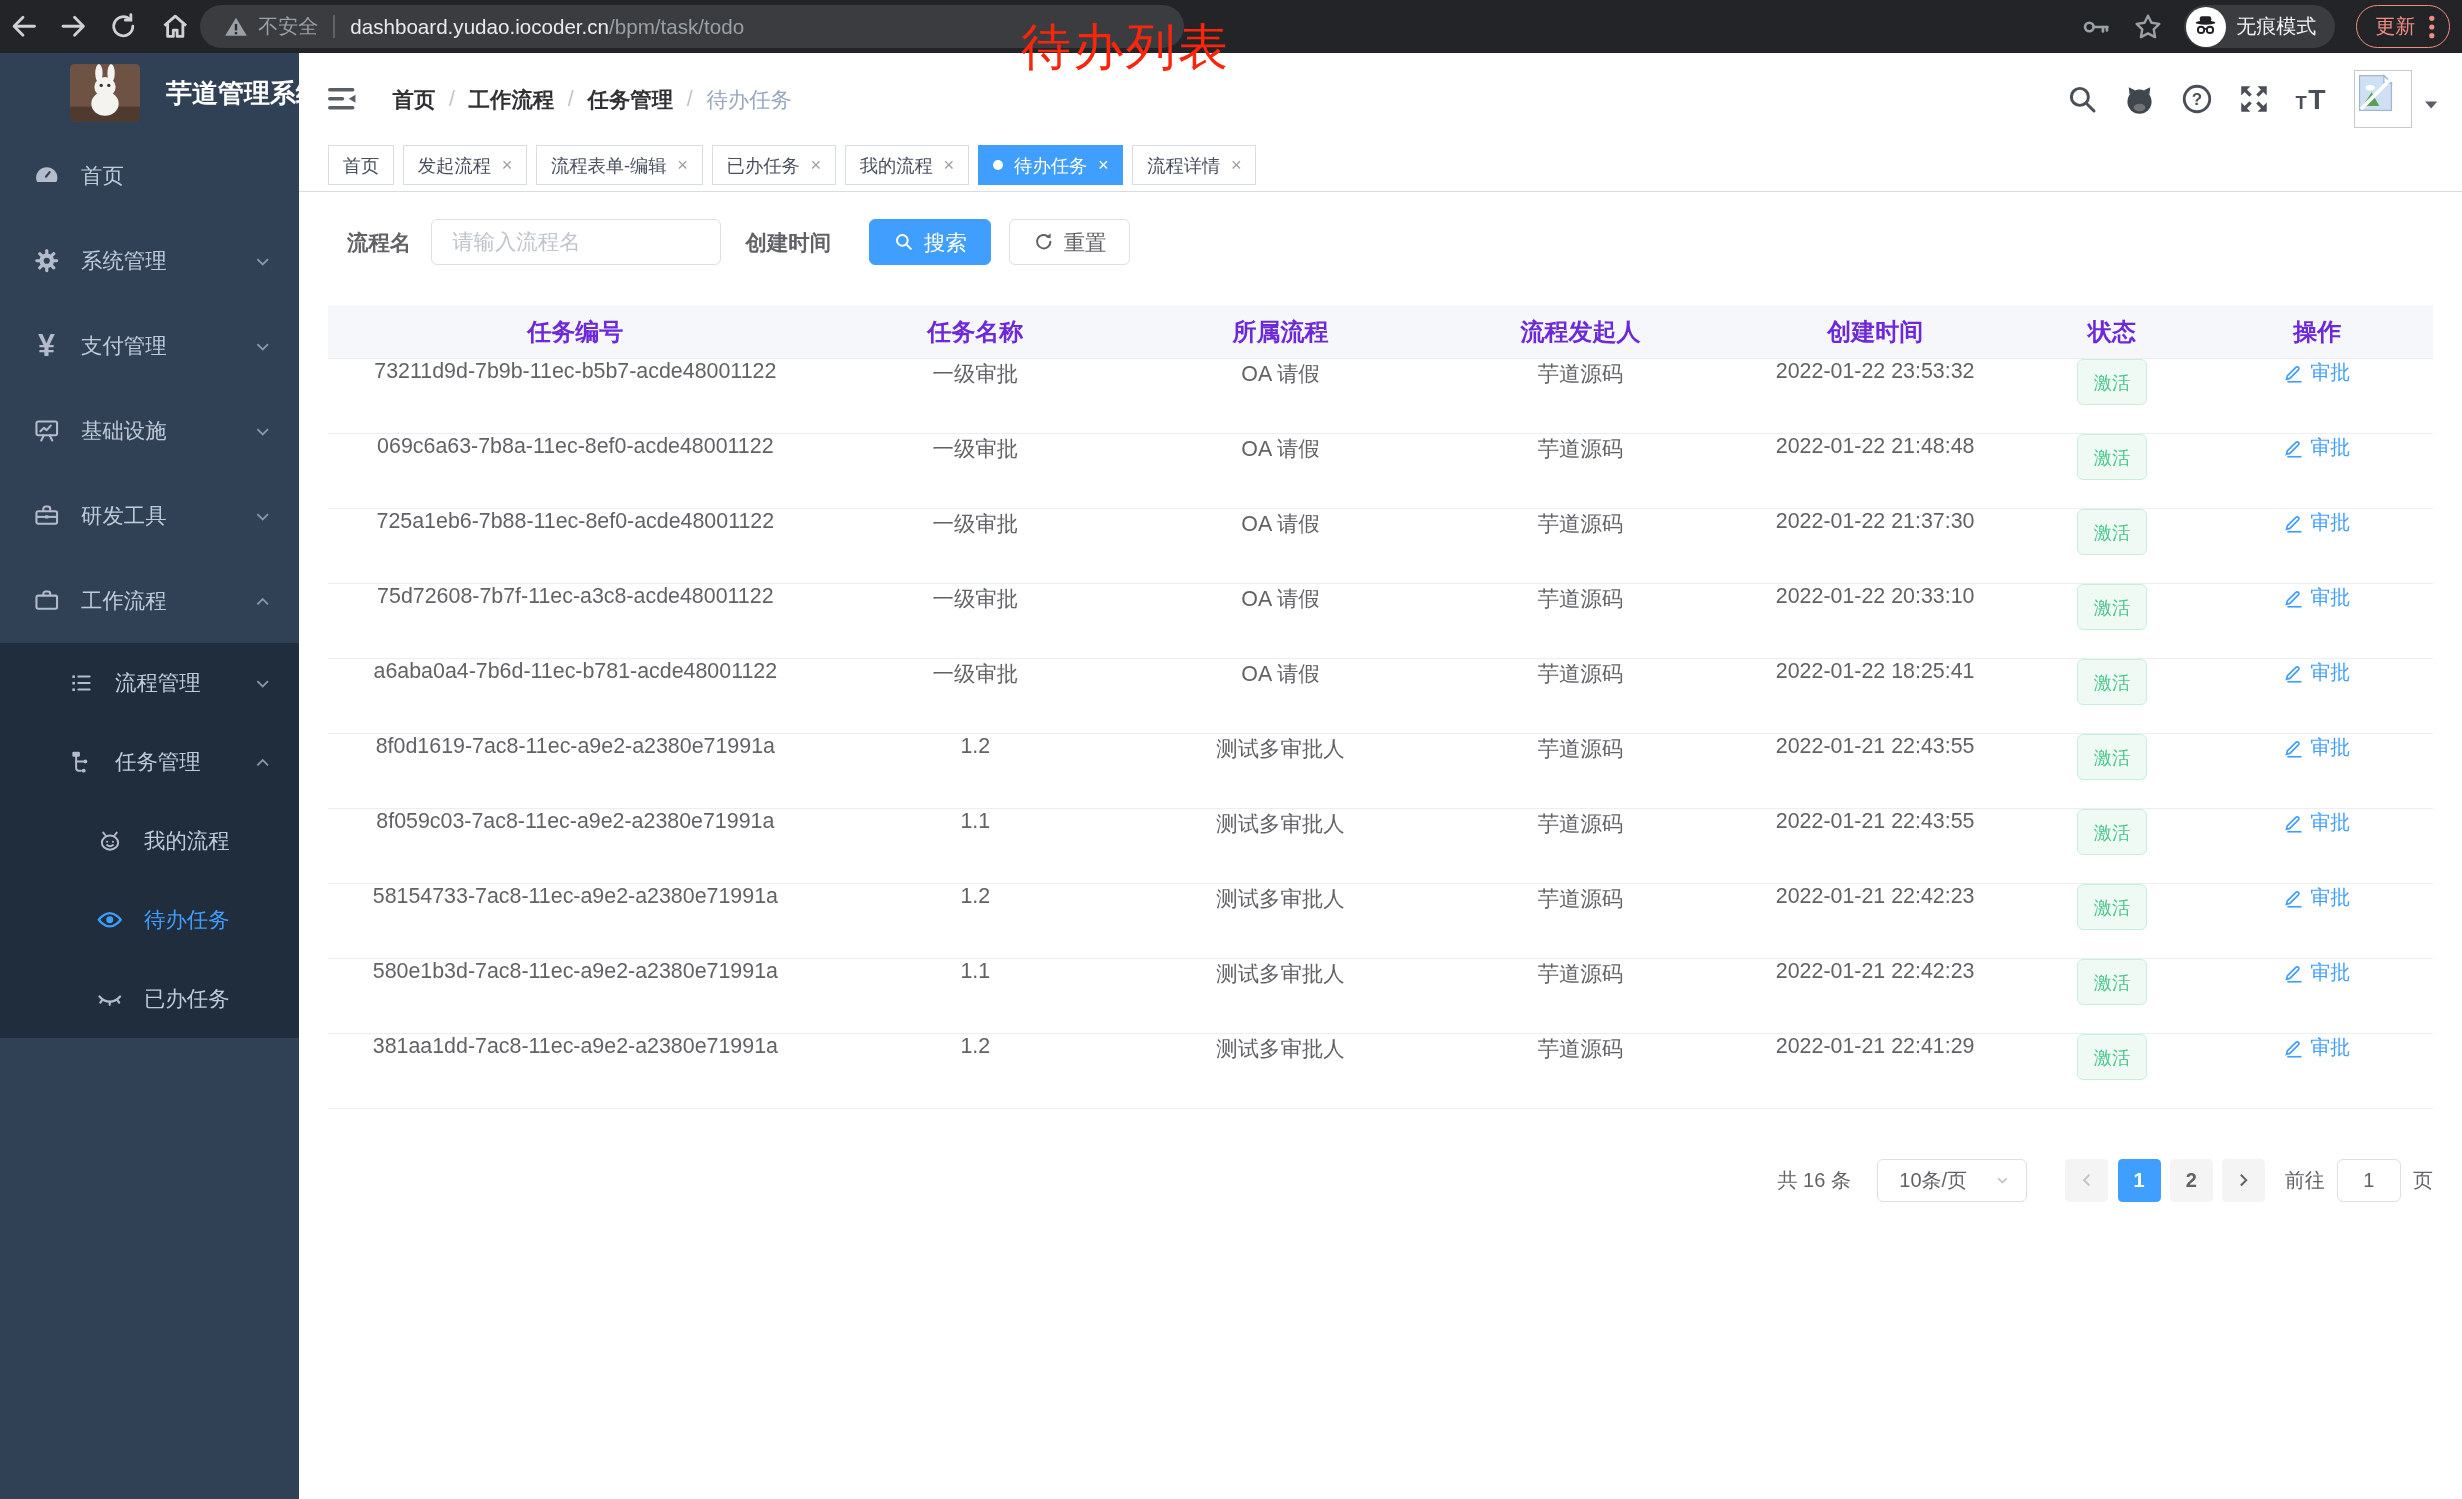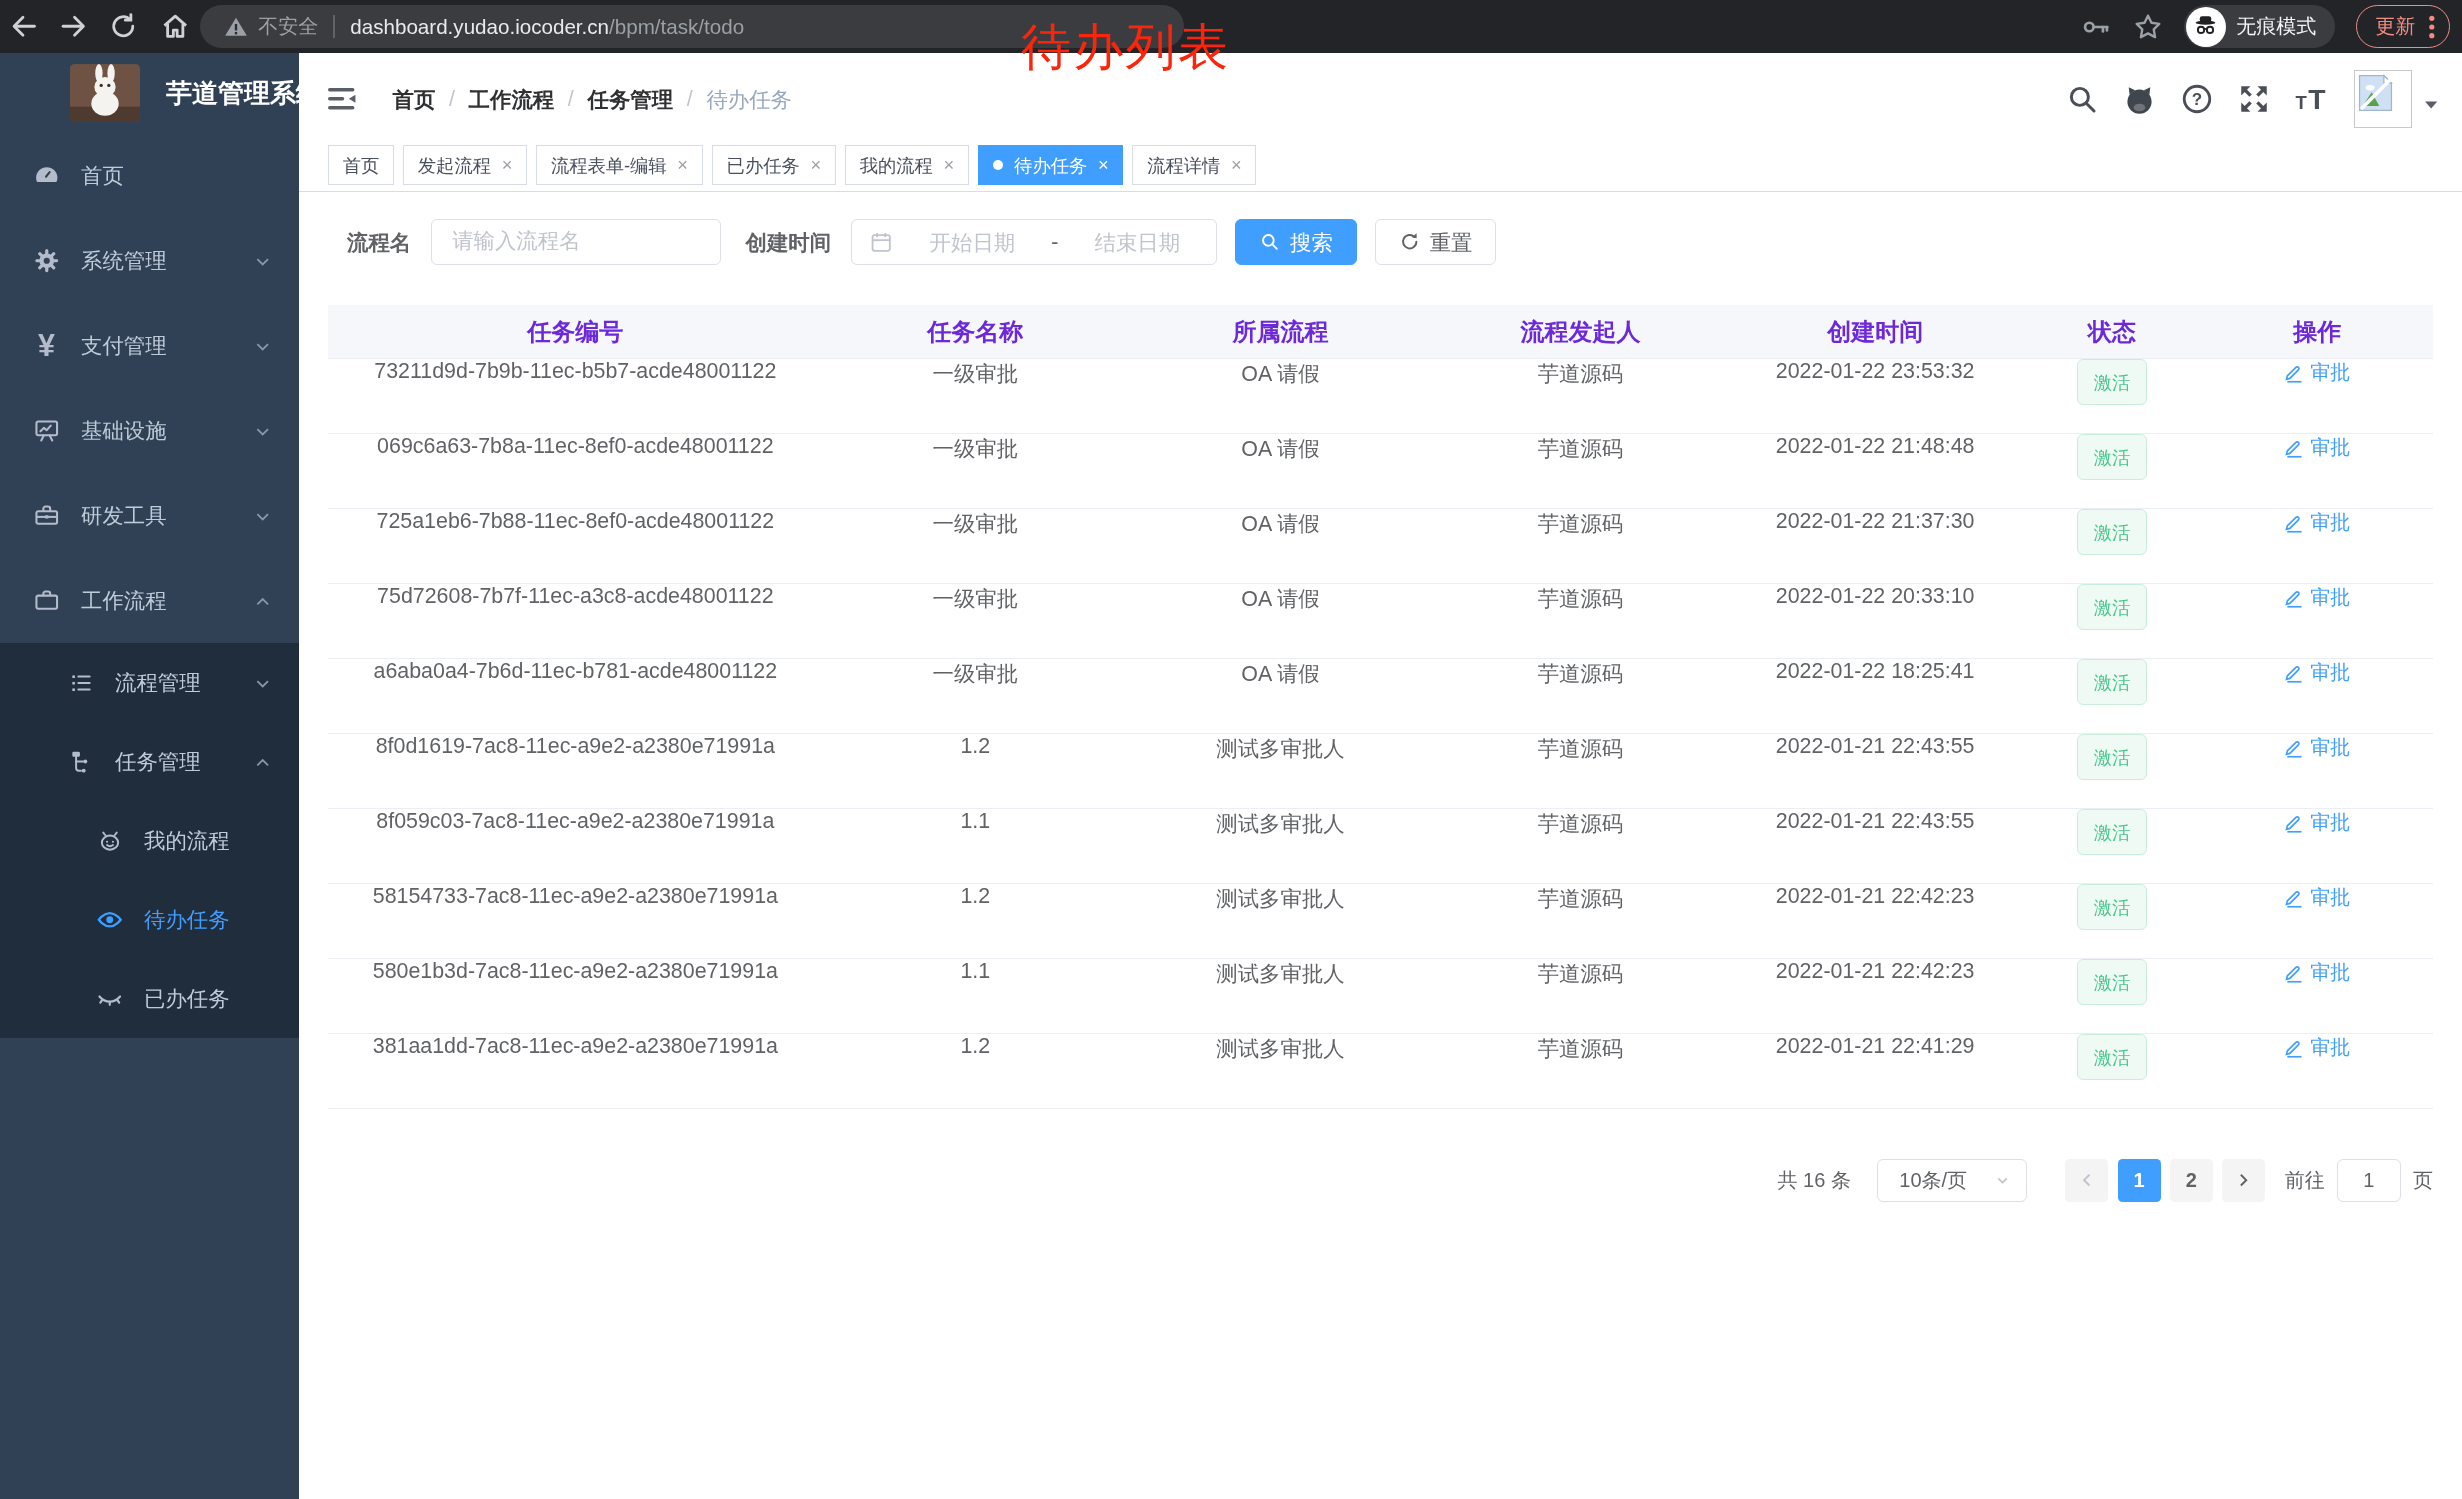--- a/index.html
+++ b/index.html
@@ -74,21 +74,21 @@
   .tab.active{background:#409eff;border-color:#409eff;color:#ffffff;}
   .tab.active .dot{width:10.7px;height:10.7px;border-radius:50%;background:#ffffff;margin-right:10.7px;}
   .tab.active .x{color:#ffffff;}
 
   
   .content{padding:27px 29px 0 29px;}
   .filter-row{display:flex;align-items:center;margin-left:19px;height:46px;}
   .f-label{font-size:21.4px;color:#606266;font-weight:600;margin-right:20px;white-space:nowrap;}
   .f-input{width:290px;height:46px;box-sizing:border-box;border:1.5px solid #dcdfe6;border-radius:6.1px;
     font-size:21.4px;color:#606266;padding:0 20px;outline:none;background:#fff;
-    font-family:Liberation Mono, monospace;}
+    font-family:Liberation Serif, serif;}
   .f-input::placeholder{color:#c0c4cc;}
   .f-label2{margin-left:24.4px;}
   .date-range{width:366px;height:46px;box-sizing:border-box;border:1.5px solid #dcdfe6;border-radius:6.1px;
     display:flex;align-items:center;background:#fff;}
   .date-range .cal{margin-left:17px;flex:none;}
   .dr-ph{flex:1;text-align:center;color:#c0c4cc;font-size:21.4px;}
   .dr-sep{color:#606266;font-size:21.4px;flex:none;}
   .btn{height:46px;box-sizing:border-box;border-radius:6.1px;display:flex;align-items:center;
     font-size:21.4px;padding:0 23px;margin-left:18.3px;cursor:default;}
   .btn-primary{background:#409eff;border:1.5px solid #409eff;color:#fff;}
@@ -505,33 +505,20 @@
         <span class="x">×</span>
     </div>
   </div>
 
   <div class="content">
 
     <div class="filter-row">
       <span class="f-label">流程名</span>
       <input class="f-input" type="text" placeholder="请输入流程名" style="">
       <span class="f-label f-label2">创建时间</span>
-      <div class="date-range">
-        <span class="cal">
-          <svg width="24.4" height="24.4" viewBox="0 0 24 24" fill="none" stroke="#c0c4cc" stroke-width="1.8">
-              <rect x="3.5" y="5" width="17" height="15.5" rx="2"></rect>
-              <line x1="3.5" y1="10" x2="20.5" y2="10"></line>
-              <line x1="8" y1="3" x2="8" y2="7"></line>
-              <line x1="16" y1="3" x2="16" y2="7"></line>
-            </svg>
-        </span>
-        <span class="dr-ph">开始日期</span>
-        <span class="dr-sep">-</span>
-        <span class="dr-ph">结束日期</span>
-      </div>
       <div class="btn btn-primary">
         <span class="bicon">
           <svg width="21.4" height="21.4" viewBox="0 0 24 24" fill="none" stroke="#ffffff" stroke-width="2.2" stroke-linecap="round">
               <circle cx="10.5" cy="10.5" r="6"></circle>
               <line x1="15" y1="15" x2="20" y2="20"></line>
             </svg>
         </span>
         <span>搜索</span>
       </div>
       <div class="btn btn-plain">

